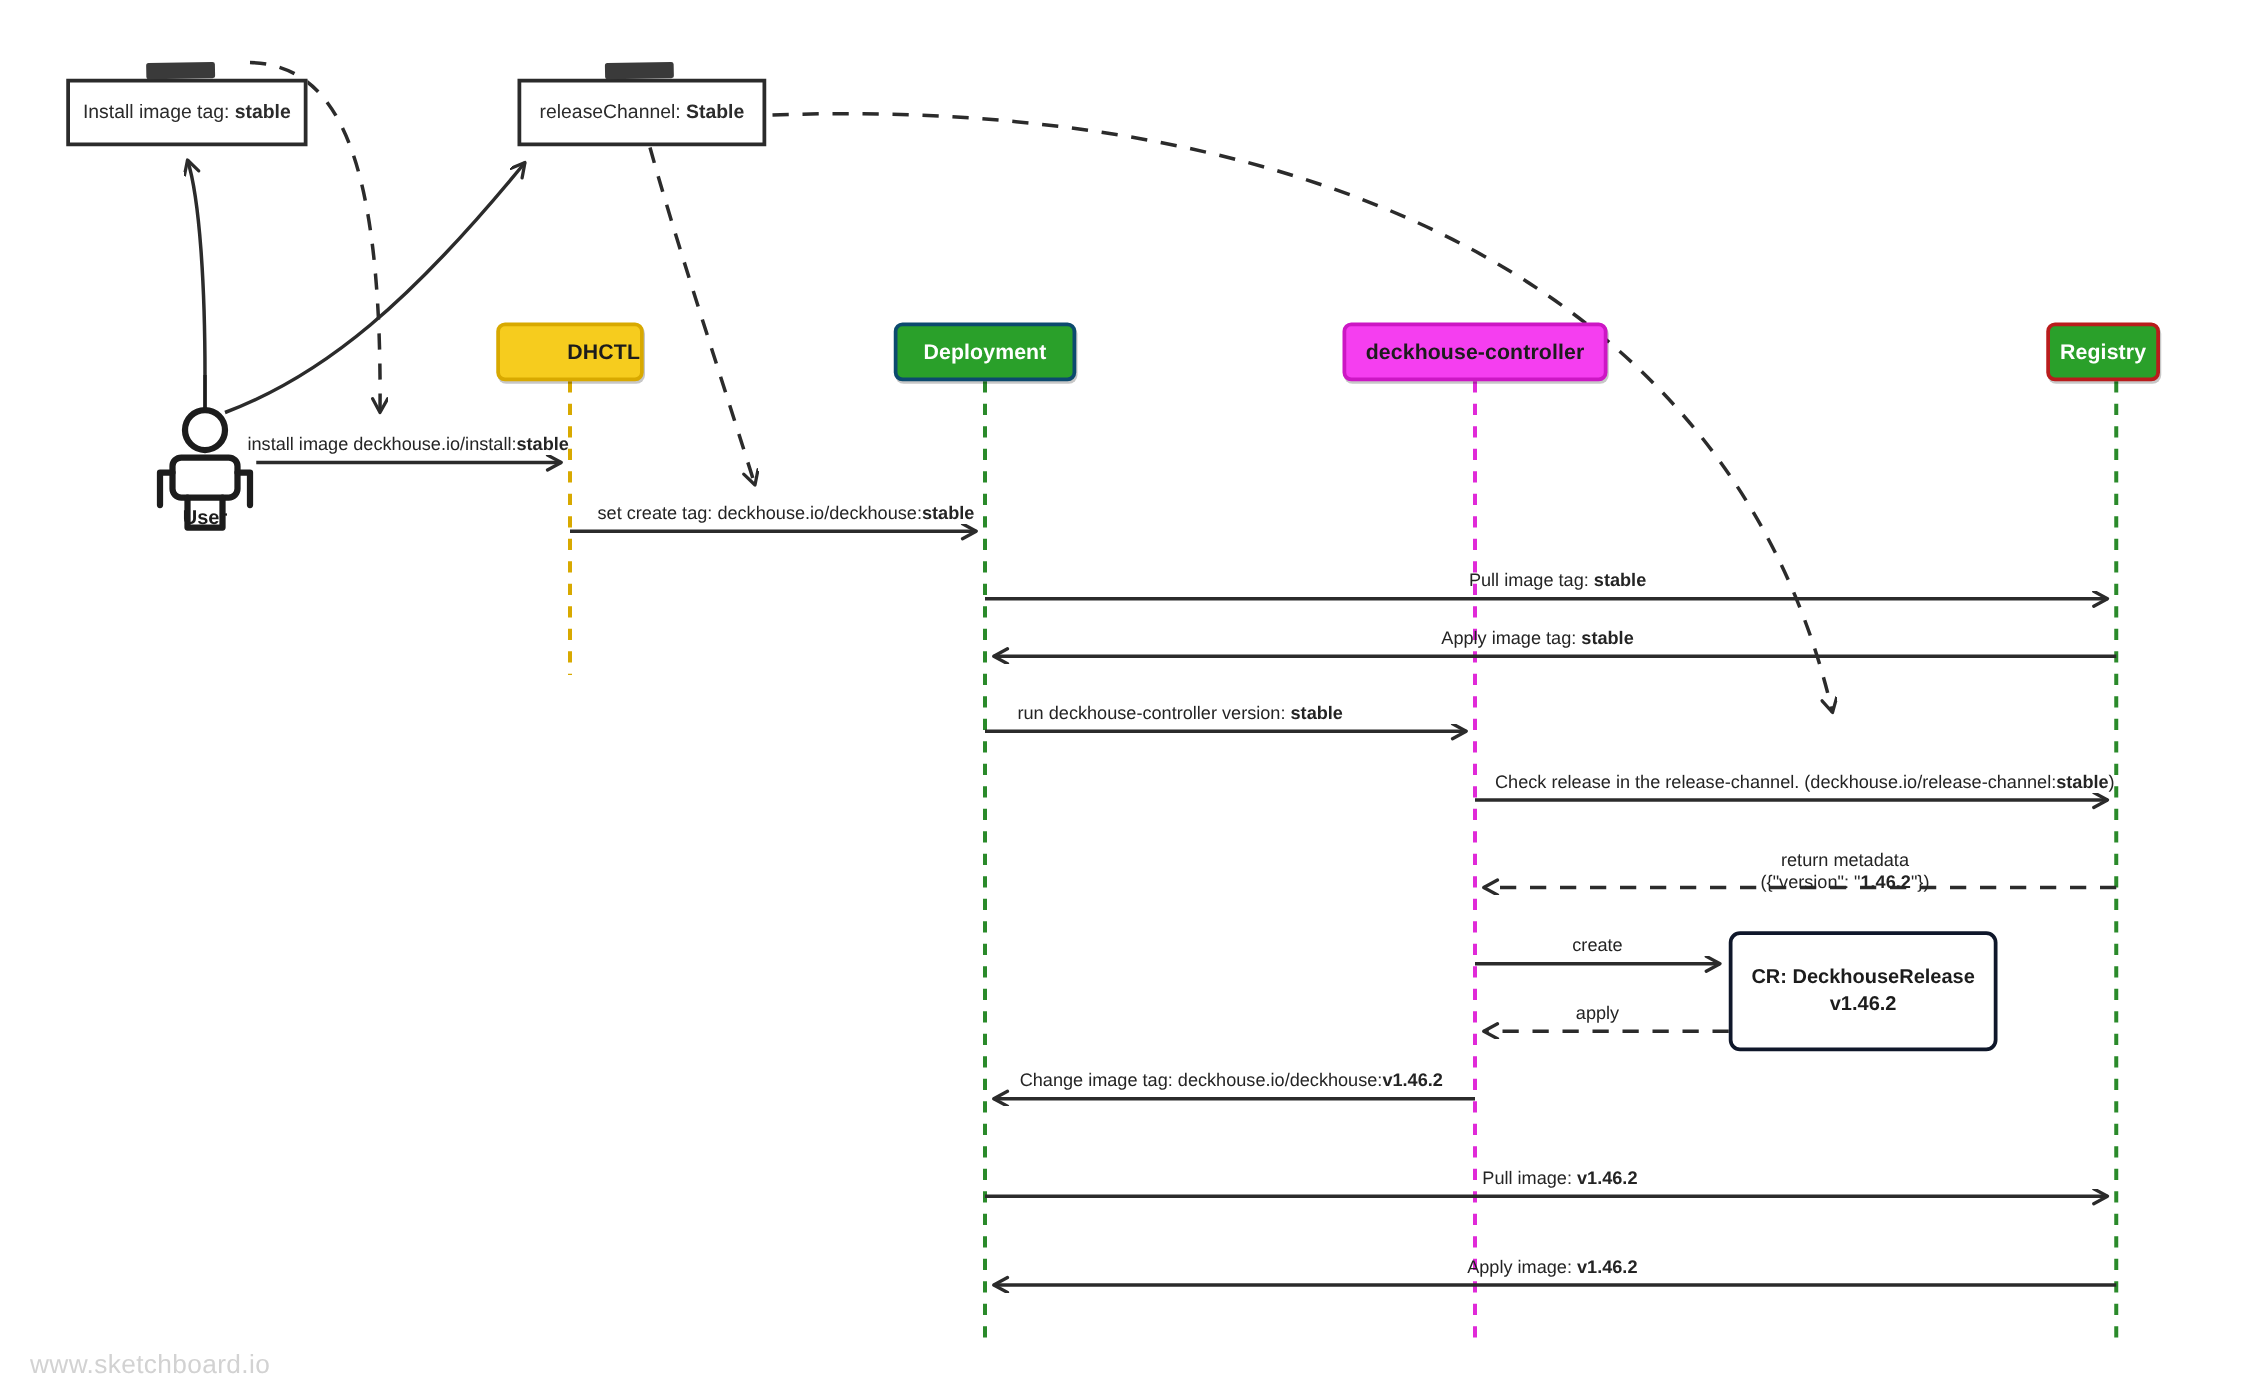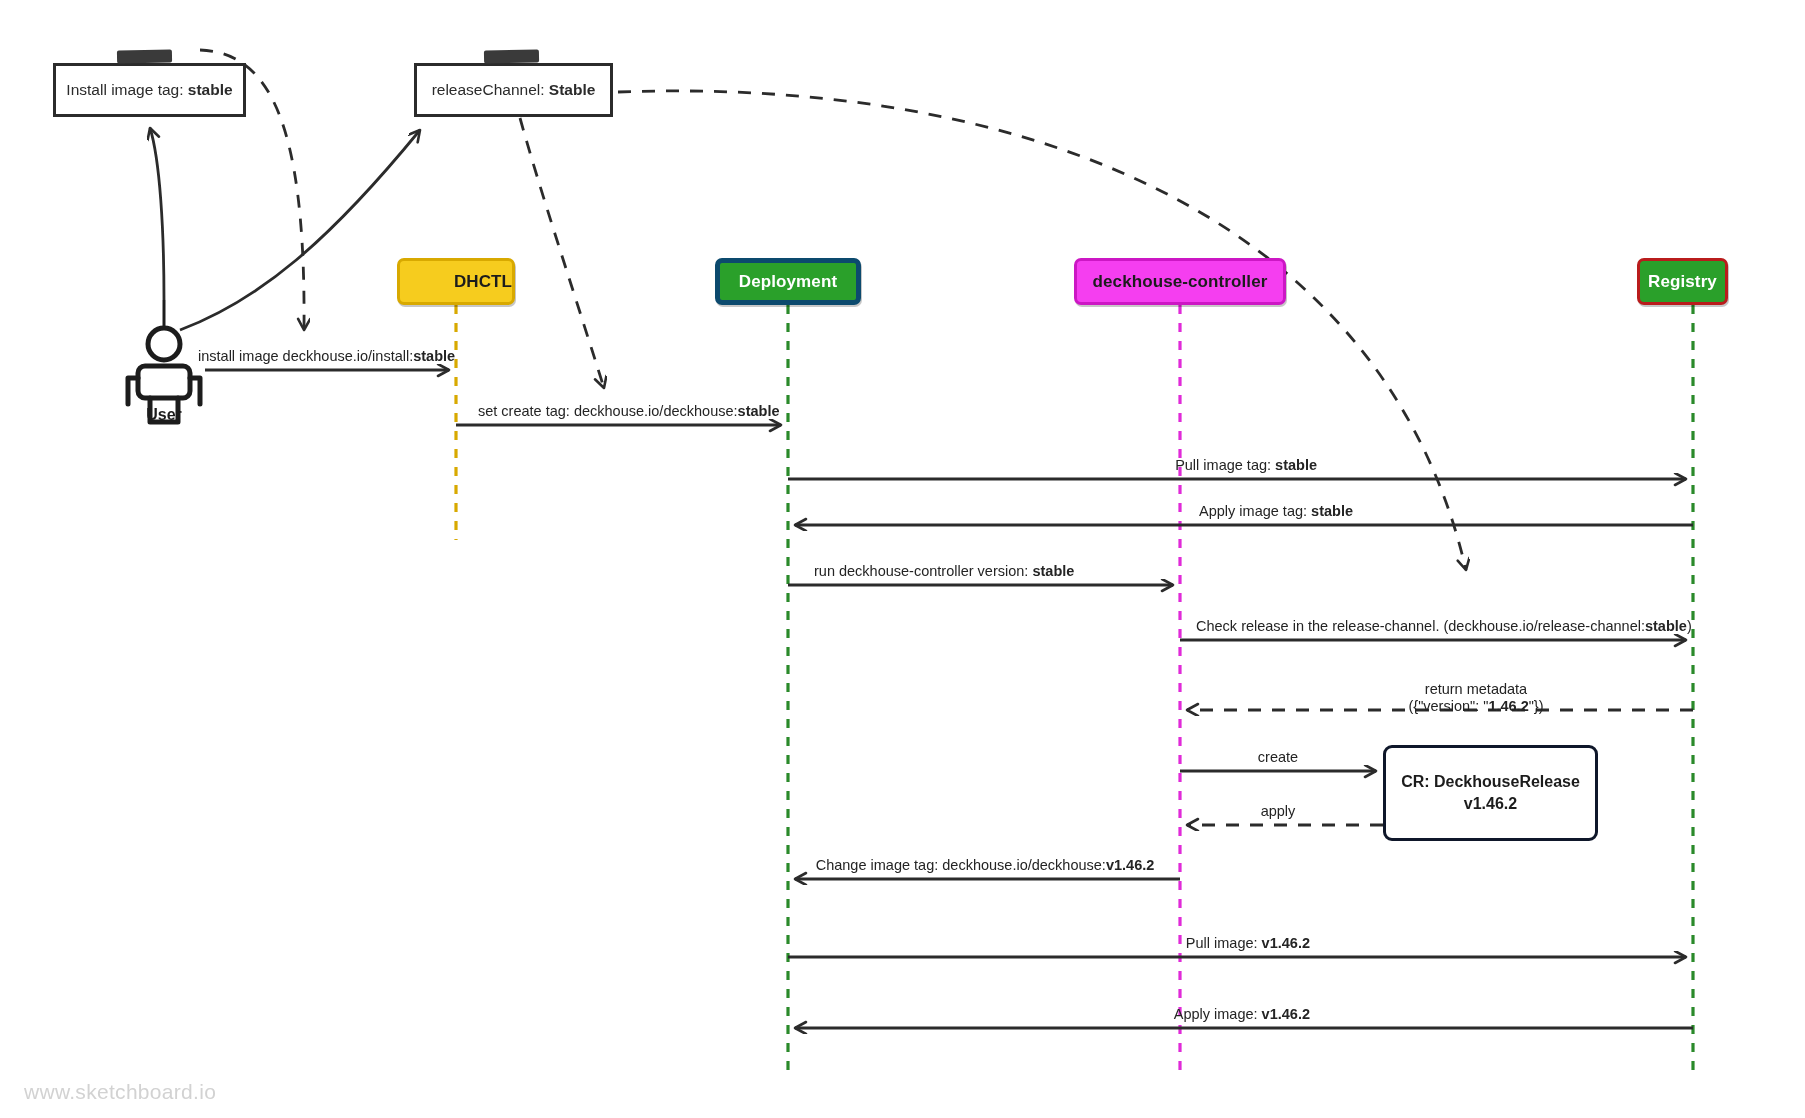--- a/index.html
+++ b/index.html
@@ -230,21 +230,21 @@
     <span>
       <span>releaseChannel: </span><b>Stable</b>
     </span>
   </div>
   <div class="note-clip" style="left:484px; top:50px; width:55px;"></div>
 
   <div class="participant" style="left:397px; top:258px; width:118px; height:47px; background:#f6cc1e; border:3px solid #d8a900; color:#1c1c1c;justify-content:flex-end;">
     <span>DHCTL</span>
   </div>
 
-  <div class="participant" style="left:715px; top:258px; width:146px; height:47px; background:#2aa02a; border:5px solid #0c4a6e; color:#ffffff;">
+  <div class="participant" style="left:715px; top:258px; width:146px; height:47px; background:#2aa02a; border:3px solid #0c4a6e; color:#ffffff;">
     <span>Deployment</span>
   </div>
 
   <div class="participant" style="left:1074px; top:258px; width:212px; height:47px; background:#f53ef0; border:3px solid #cc17c4; color:#1c1c1c;">
     <span>deckhouse-controller</span>
   </div>
 
   <div class="participant" style="left:1637px; top:258px; width:91px; height:47px; background:#2aa02a; border:3px solid #b91c1c; color:#ffffff;">
     <span>Registry</span>
   </div>
@@ -261,21 +261,21 @@
   </div>
 
   <div class="msg-label" style="left:478px; top:403px;">
     <span>set create tag: deckhouse.io/deckhouse:</span><b>stable</b>
   </div>
 
   <div class="msg-label right" style="left:1317px; top:457px;">
     <span>Pull image tag: </span><b>stable</b>
   </div>
 
-  <div class="msg-label right" style="left:1307px; top:503px;margin-left:46px;">
+  <div class="msg-label right" style="left:1307px; top:503px;">
     <span>Apply image tag: </span><b>stable</b>
   </div>
 
   <div class="msg-label" style="left:814px; top:563px;">
     <span>run deckhouse-controller version: </span><b>stable</b>
   </div>
 
   <div class="msg-label" style="left:1196px; top:618px;">
     <span>Check release in the release-channel. (deckhouse.io/release-channel:</span><b>stable</b><span>)</span>
   </div>

